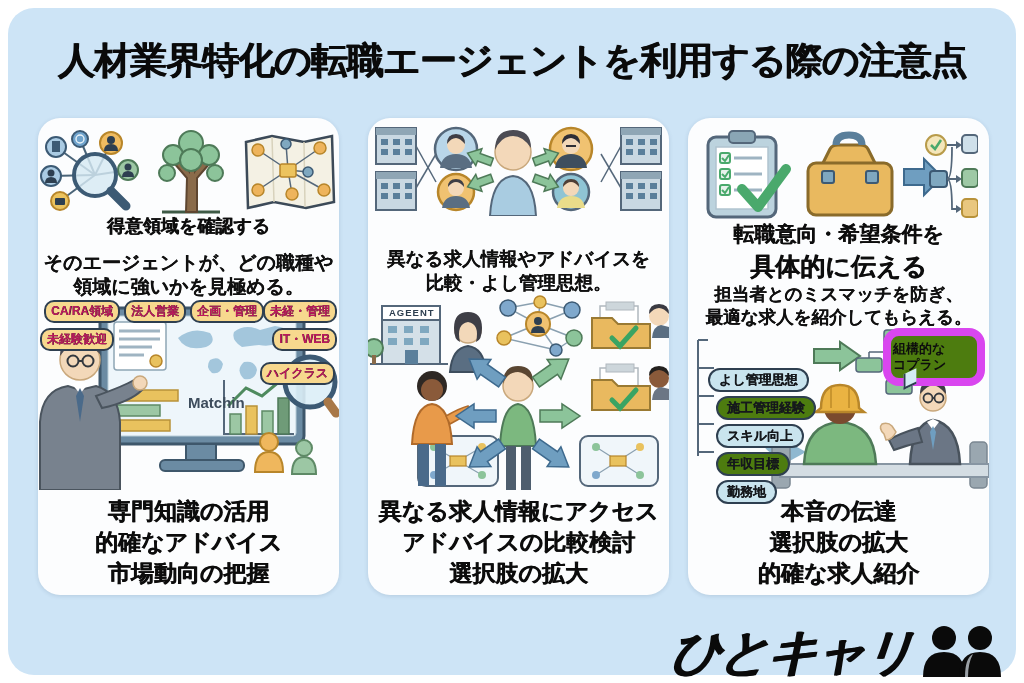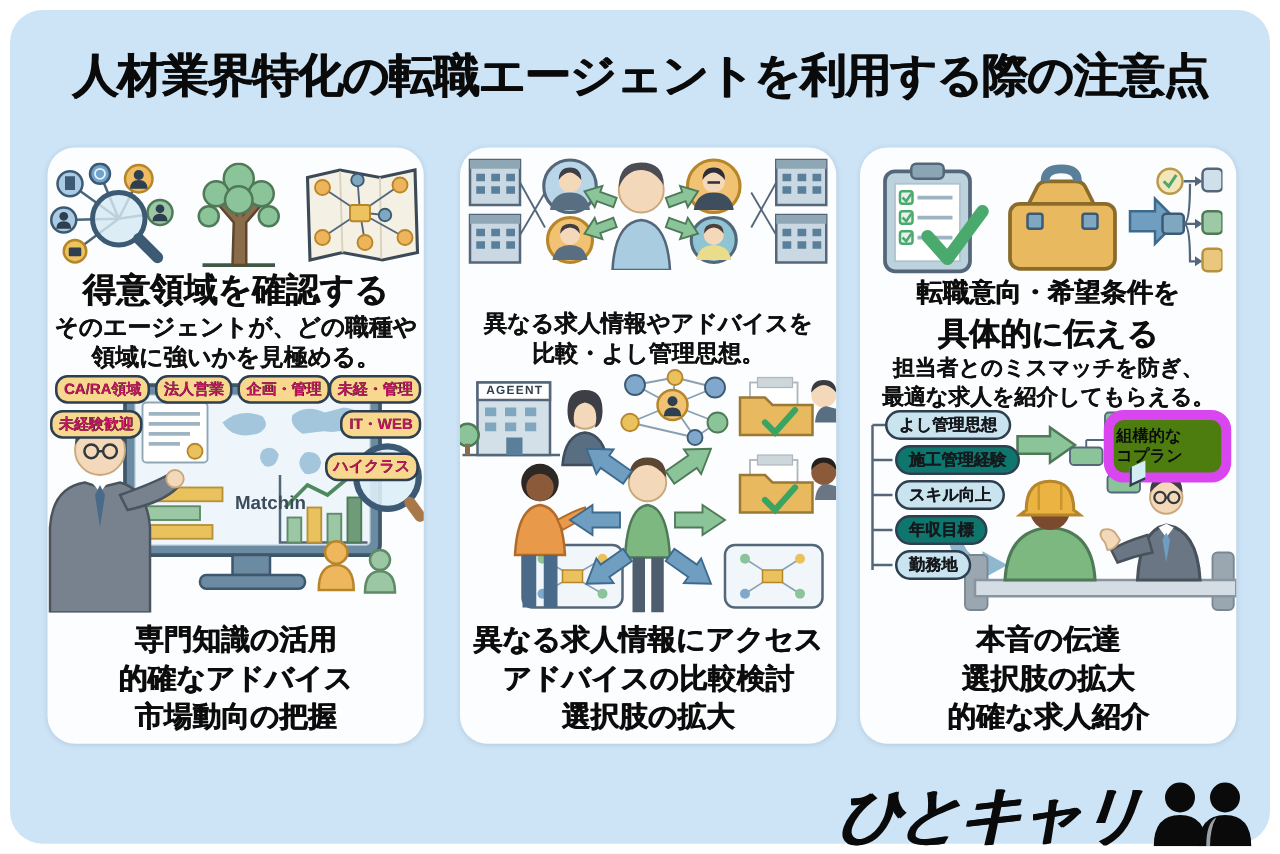--- a/index.html
+++ b/index.html
@@ -31,21 +31,21 @@
     color:#0d0d0d;text-shadow:.6px 0 0 #0d0d0d,0 0 3px #fff;white-space:nowrap;}
   .sub{position:absolute;left:0;width:100%;text-align:center;font-weight:800;
     color:#101010;text-shadow:.3px 0 0 #101010,0 0 2px #fff;}
   .benefits{position:absolute;top:378px;left:0;width:100%;text-align:center;
     font-size:23px;line-height:31px;font-weight:900;color:#0c0c0c;
     text-shadow:.7px 0 0 #0c0c0c;}
   .illus{position:absolute;left:0;width:301px;}
   .illus svg{position:absolute;left:0;top:0;}
 
   
-  .p1-heading{top:96px;font-size:27px;}
+  .p1-heading{top:96px;font-size:18px;}
   .p1-sub{top:133px;font-size:19px;line-height:24px;}
   .illus1{top:176px;height:196px;}
   .tag{
     position:absolute;background:#f7d88e;border:2px solid #2e3f50;border-radius:10px;
     font-size:12px;font-weight:800;color:#be185d;padding:1px 5px;white-space:nowrap;
     text-shadow:.3px 0 0 #15181c;z-index:3;
   }
   .screen-label{position:absolute;left:150px;top:100px;font-size:15px;font-weight:800;
     color:#3d4c5c;z-index:2;}
 
@@ -59,24 +59,24 @@
 
   
   .p3-iconrow{top:12px;height:92px;}
   .p3-h1{top:102px;font-size:21px;}
   .p3-h2{top:132px;font-size:25px;}
   .p3-sub{top:165px;font-size:17.5px;line-height:22.5px;}
   .illus3{top:210px;height:162px;}
   .tag3{
     position:absolute;border:2px solid #2e3f50;border-radius:12px;
     font-size:13px;font-weight:800;color:#15181c;padding:1px 9px;white-space:nowrap;
-    text-shadow:.3px 0 0 #15181c;z-index:3;
+    text-shadow:.3px 0 0 #15181c;z-index:3;margin-top:40px;
   }
   .tag3.blue{background:#c9e4ee;}
-  .tag3.yellow{background:#0f766e;}
+  .tag3.yellow{background:#4d7c0f;}
   .bubble{
     position:absolute;right:4px;top:0;width:82px;background:#4d7c0f;
     border:8px solid #d946ef;border-radius:16px;text-align:left;
     font-size:13px;font-weight:800;line-height:16px;padding:5px 2px;z-index:3;
   }
   .bubble::after{
     content:"";position:absolute;left:12px;bottom:-8px;width:12px;height:12px;
     background:#d4ecf4;border-left:2px solid #2e3f50;border-bottom:2px solid #2e3f50;
     transform:rotate(-25deg) skewX(-25deg);
   }

